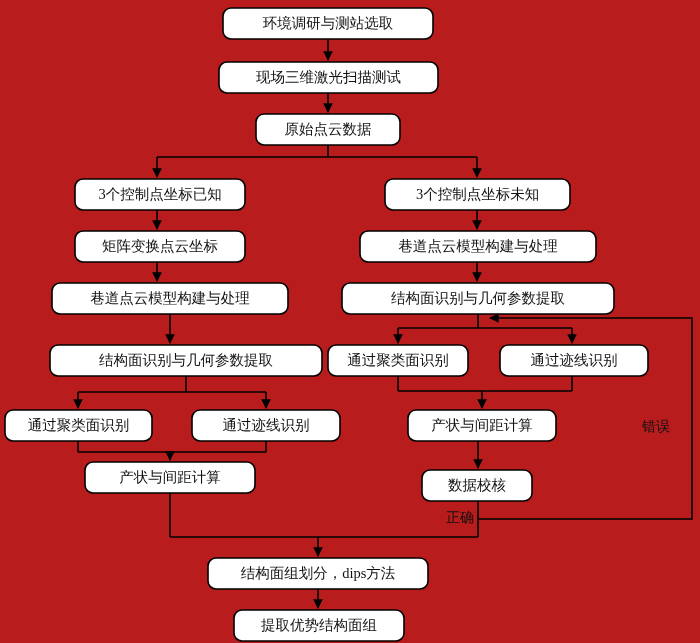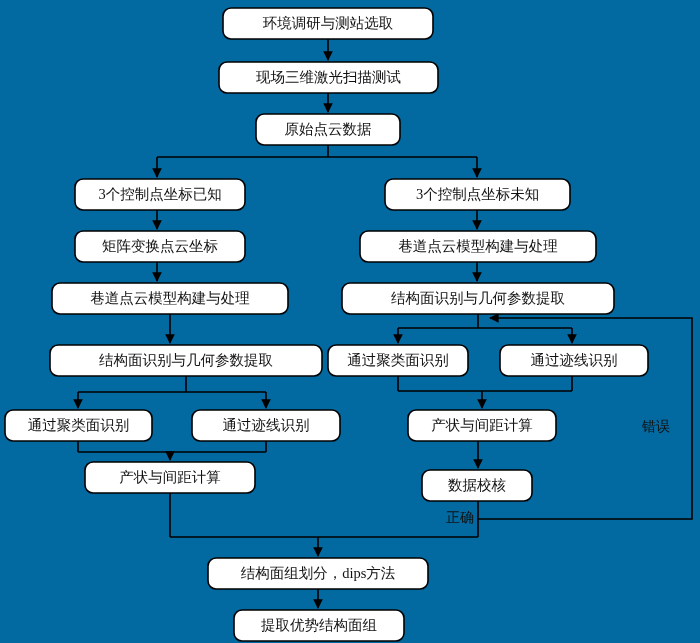--- a/index.html
+++ b/index.html
@@ -4,21 +4,21 @@
 <style>
   html, body {
     margin: 0;
     padding: 0;
     background: #ffffff;
   }
   #chart-root {
     position: relative;
     width: 700px;
     height: 643px;
-    background: #0369a1;
+    background: #b91c1c;
     font-family: "Liberation Serif", "DejaVu Serif", serif;
     overflow: hidden;
   }
   svg.flow {
     display: block;
     width: 700px;
     height: 643px;
   }
   .node-box {
     fill: #ffffff;

